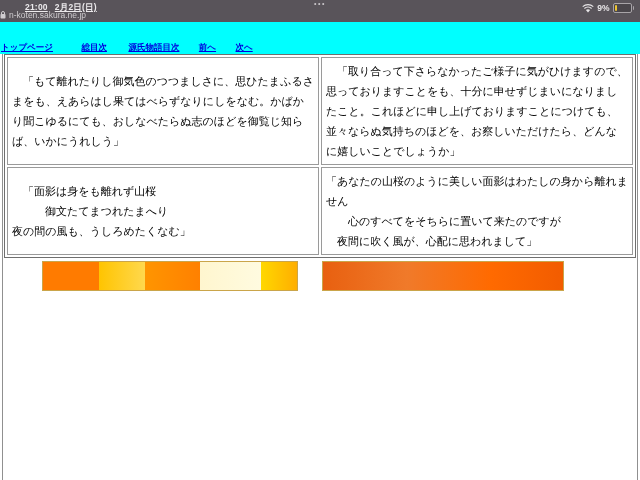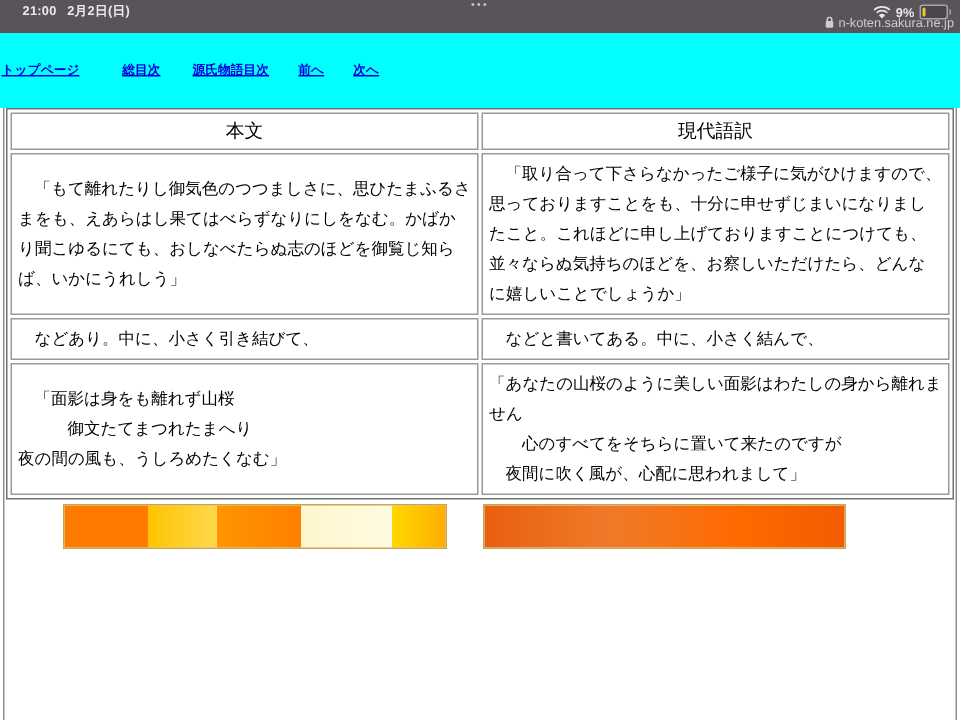--- a/index.html
+++ b/index.html
@@ -9,22 +9,22 @@
     font-family: "Liberation Serif", serif;
     position: relative;
   }
 
   
   .statusbar {
     position: relative; height: 22px; background: #59545a;
     font-family: "Liberation Sans", sans-serif; color: #dedbde;
   }
   .status-left {
-    position: absolute; top: 2px; left: 15px;
-    font-size: 8.5px; font-weight: bold; color: #eceaec; letter-spacing: .2px;
+    position: absolute; top: 2px; left: 25px;
+    font-size: 8.5px; font-weight: bold; color: #eceaec; letter-spacing: .2px; text-decoration: underline;
   }
   .status-left span { margin-right: 7px; }
   .status-dots {
     position: absolute; top: 0px; left: 0; right: 0; text-align: center;
     font-size: 7px; color: #c9c6c9; letter-spacing: 1.5px;
   }
   .status-right {
     position: absolute; top: 3px; right: 6px;
     display: flex; align-items: center; gap: 3px;
     font-size: 8.5px; font-weight: bold; color: #e8e6e8;
@@ -36,28 +36,28 @@
   }
   .battery-fill {
     position: absolute; left: 1px; top: 1px; bottom: 1px; width: 2px;
     background: #edc531; border-radius: 1px;
   }
   .battery-nub {
     width: 1.5px; height: 3.5px; background: #a8a4a8;
     border-radius: 0 1px 1px 0; margin-left: -2px;
   }
   .url-row {
-    position: absolute; bottom: 1px; left: 0; right: 4px; text-align: right;
+    position: absolute; bottom: 1px; left: 0; right: 16px; text-align: left;
     font-size: 8.5px; color: #cfcccf;
   }
   .lock-icon { display: inline-block; vertical-align: -1px; margin-right: 3px; }
 
   
   .navbar {
-    height: 50px; background: #00ffff;
+    height: 32px; background: #00ffff;
     box-sizing: border-box; padding: 14px 0 0 1px;
     font-family: "Liberation Sans", sans-serif;
     white-space: nowrap;
   }
   .navbar a {
     font-size: 8.5px; font-weight: bold;
     color: #0000dd; text-decoration: underline; cursor: pointer;
   }
   .nav-gap-a { margin-right: 24px; }
   .nav-gap-b { margin-right: 17px; }
@@ -150,31 +150,23 @@
   <a class="nav-gap-b">総目次</a>
   <a class="nav-gap-c">源氏物語目次</a>
   <a class="nav-gap-c">前へ</a>
   <a>次へ</a>
 </div>
 
 <div class="page-wrap">
 
   <table class="gtable">
     <tbody>
-        <tr>
-      <th style="width:50%">本文</th>
-      <th style="width:50%">現代語訳</th>
-    </tr>
     <tr>
       <td>　「もて離れたりし御気色のつつましさに、思ひたまふるさまをも、えあらはし果てはべらずなりにしをなむ。かばかり聞こゆるにても、おしなべたらぬ志のほどを御覧じ知らば、いかにうれしう」</td>
       <td>　「取り合って下さらなかったご様子に気がひけますので、思っておりますことをも、十分に申せずじまいになりましたこと。これほどに申し上げておりますことにつけても、並々ならぬ気持ちのほどを、お察しいただけたら、どんなに嬉しいことでしょうか」</td>
-    </tr>
-    <tr>
-      <td>　などあり。中に、小さく引き結びて、</td>
-      <td>　などと書いてある。中に、小さく結んで、</td>
     </tr>
     <tr>
       <td class="poem-cell">　「面影は身をも離れず山桜
 　　　御文たてまつれたまへり
 夜の間の風も、うしろめたくなむ」</td>
       <td class="poem-cell">「あなたの山桜のように美しい面影はわたしの身から離れません
 　　心のすべてをそちらに置いて来たのですが
 　夜間に吹く風が、心配に思われまして」</td>
     </tr>
   </tbody>

